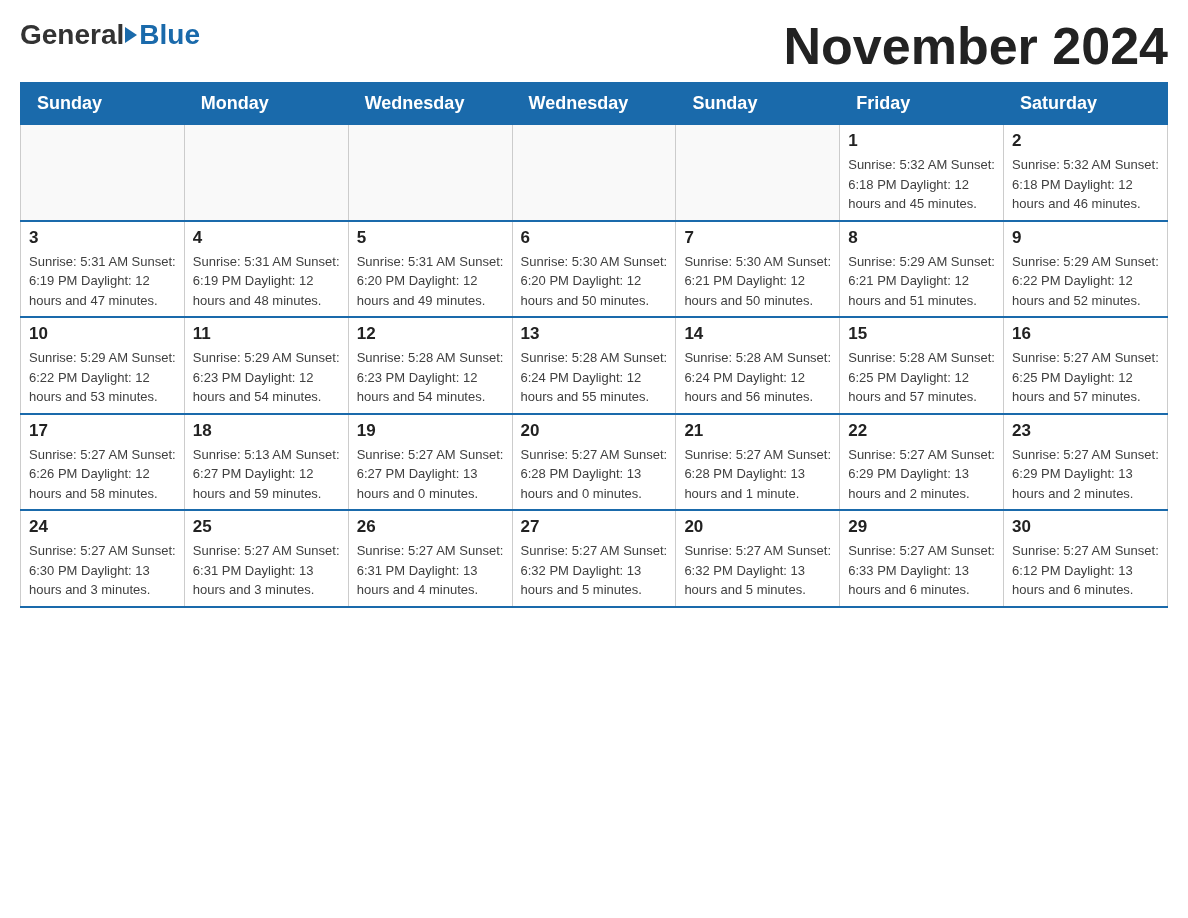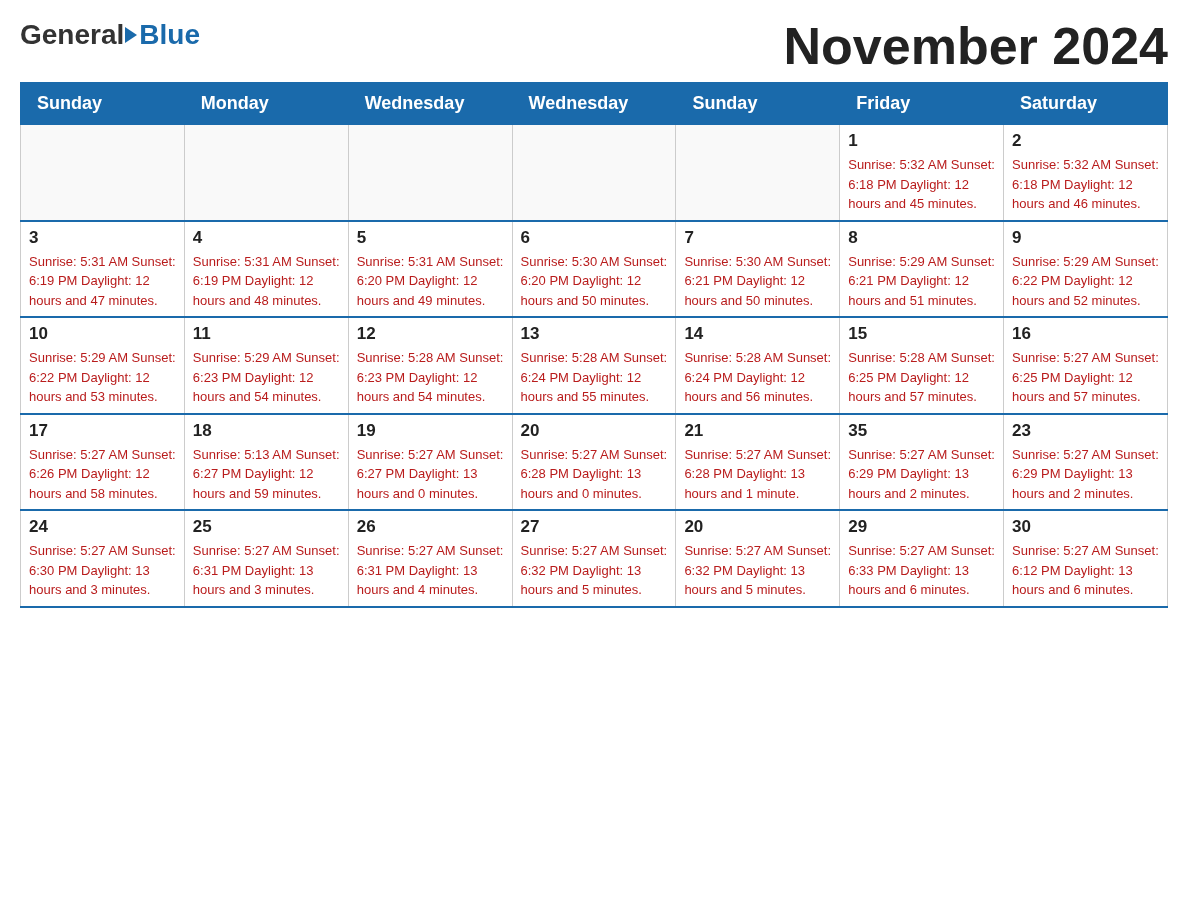--- a/index.html
+++ b/index.html
@@ -65,21 +65,21 @@
     }
     .day-number {
       font-size: 17px;
       font-weight: bold;
       color: #222;
       display: block;
       margin-bottom: 4px;
     }
     .day-info {
       font-size: 13px;
-      color: #b91c1c;
+      color: #404040;
       line-height: 1.5;
     }
     .empty-cell {
       background: #f9f9f9;
     }
     .logo-row {
       display: flex;
       align-items: center;
     }
     .logo-text-general {
@@ -266,21 +266,21 @@
 Sunset: 6:28 PM
 Daylight: 13 hours and 0 minutes.</div>
         </td>
         <td>
           <span class="day-number">21</span>
           <div class="day-info">Sunrise: 5:27 AM
 Sunset: 6:28 PM
 Daylight: 13 hours and 1 minute.</div>
         </td>
         <td>
-          <span class="day-number">35</span>
+          <span class="day-number">22</span>
           <div class="day-info">Sunrise: 5:27 AM
 Sunset: 6:29 PM
 Daylight: 13 hours and 2 minutes.</div>
         </td>
         <td>
           <span class="day-number">23</span>
           <div class="day-info">Sunrise: 5:27 AM
 Sunset: 6:29 PM
 Daylight: 13 hours and 2 minutes.</div>
         </td>

